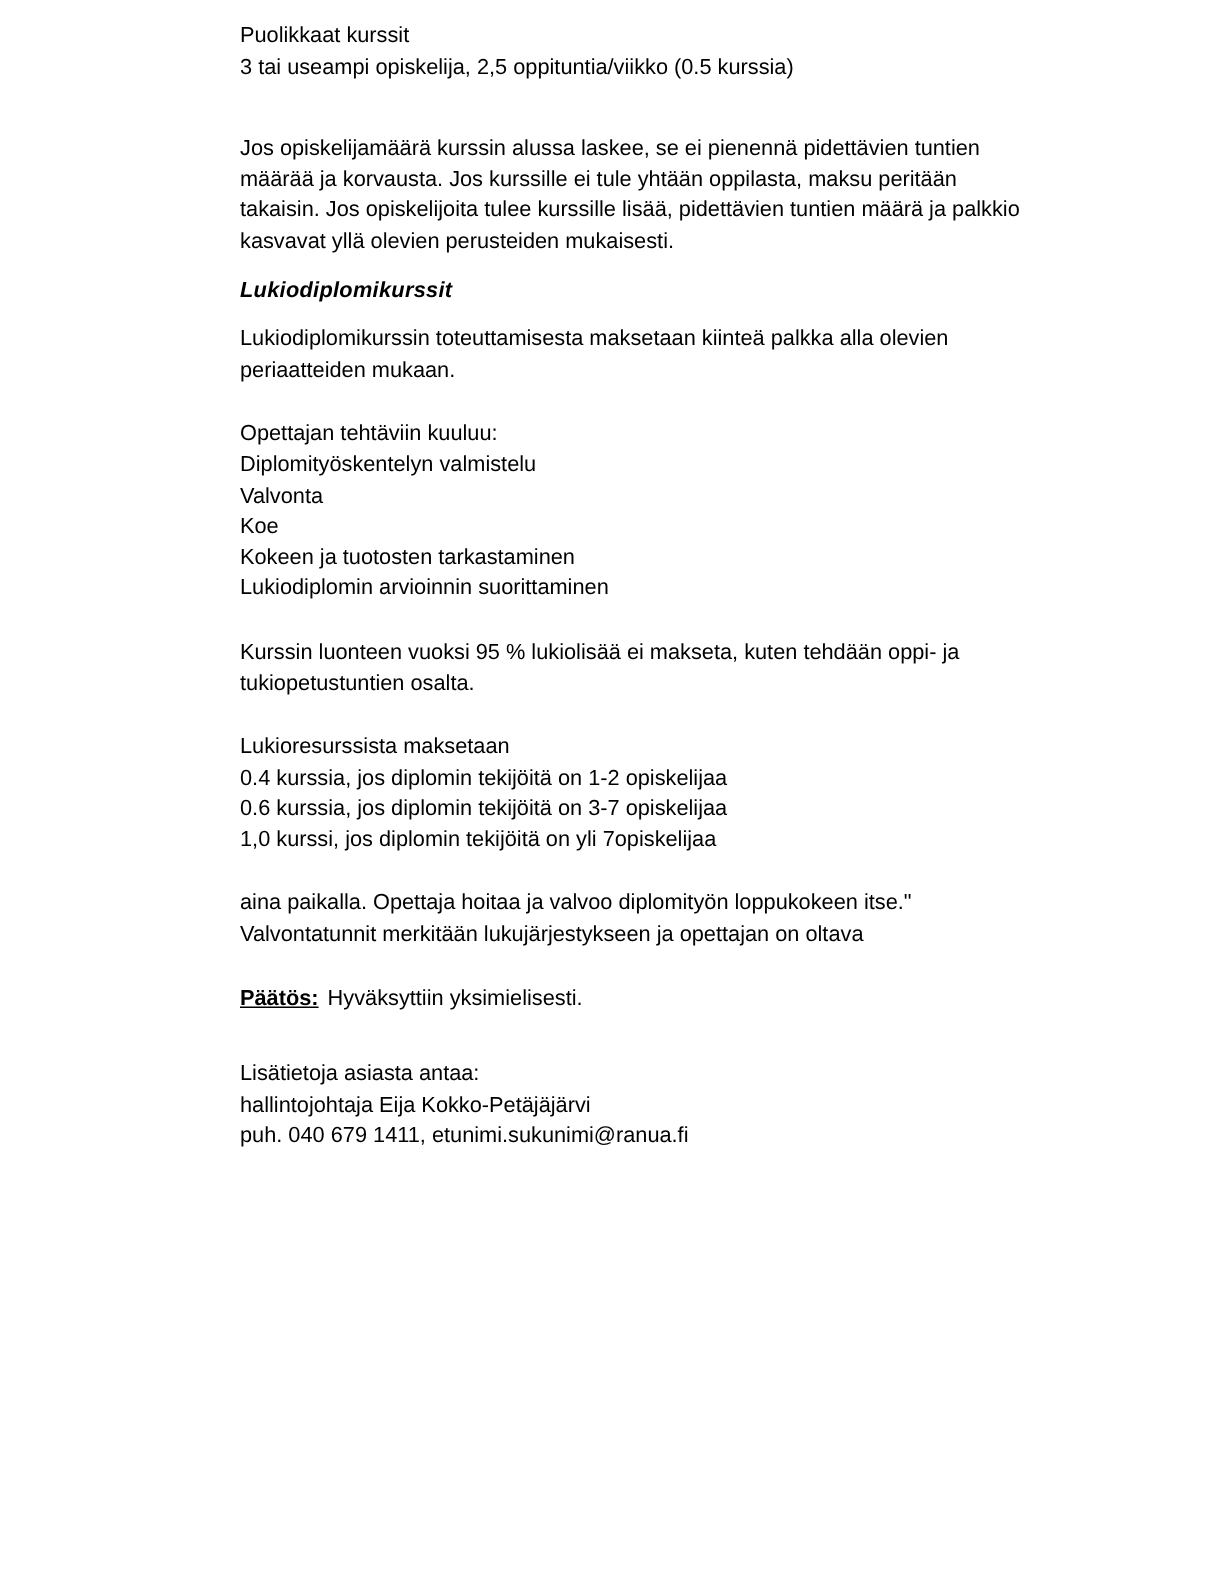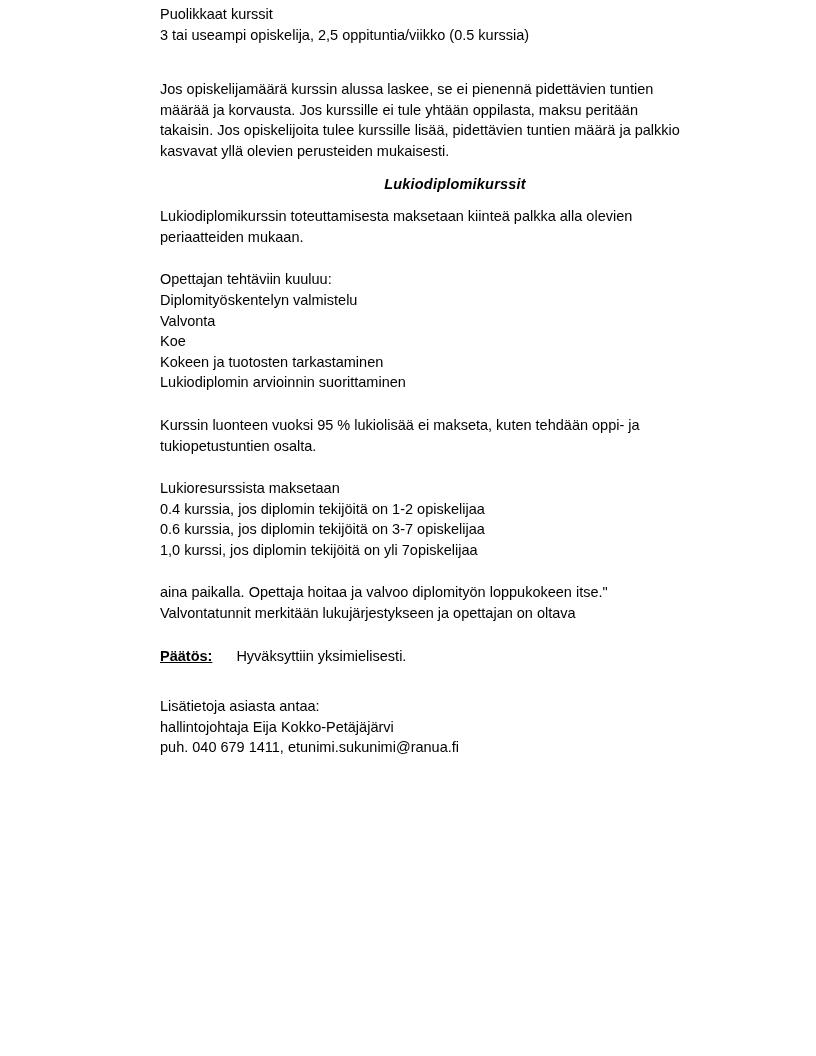--- a/index.html
+++ b/index.html
@@ -18,53 +18,51 @@
     position: relative;
     width: 816px;
     height: 1056px;
     box-sizing: border-box;
     padding: 0;
     overflow: hidden;
   }
   .content {
     position: absolute;
     left: 160px;
-    top: 4px;
+    top: 14px;
     width: 590px;
   }
   p, div.line {
     margin: 0;
     padding: 0;
   }
   .block {
     font-size: 14.5px;
     line-height: 20.6px;
   }
   .spacer-sm { height: 12px; }
   .spacer-lg { height: 22px; }
   .spacer-xl { height: 30px; }
   .heading-italic {
     font-size: 14.5px;
     line-height: 20.6px;
     font-weight: bold;
     font-style: italic;
     letter-spacing: 0.2px;
-    text-align: center;
   }
   .decision-row {
     font-size: 14.5px;
     line-height: 20.6px;
   }
   .decision-label {
     font-weight: bold;
     text-decoration: underline;
   }
   .decision-text {
     padding-left: 6px;
-    margin-left: 18px;
   }
 </style>
 </head>
 <body>
 
 <div class="page">
   <div class="content">
 
     <div class="block">
       <div class="line">Puolikkaat kurssit</div>

